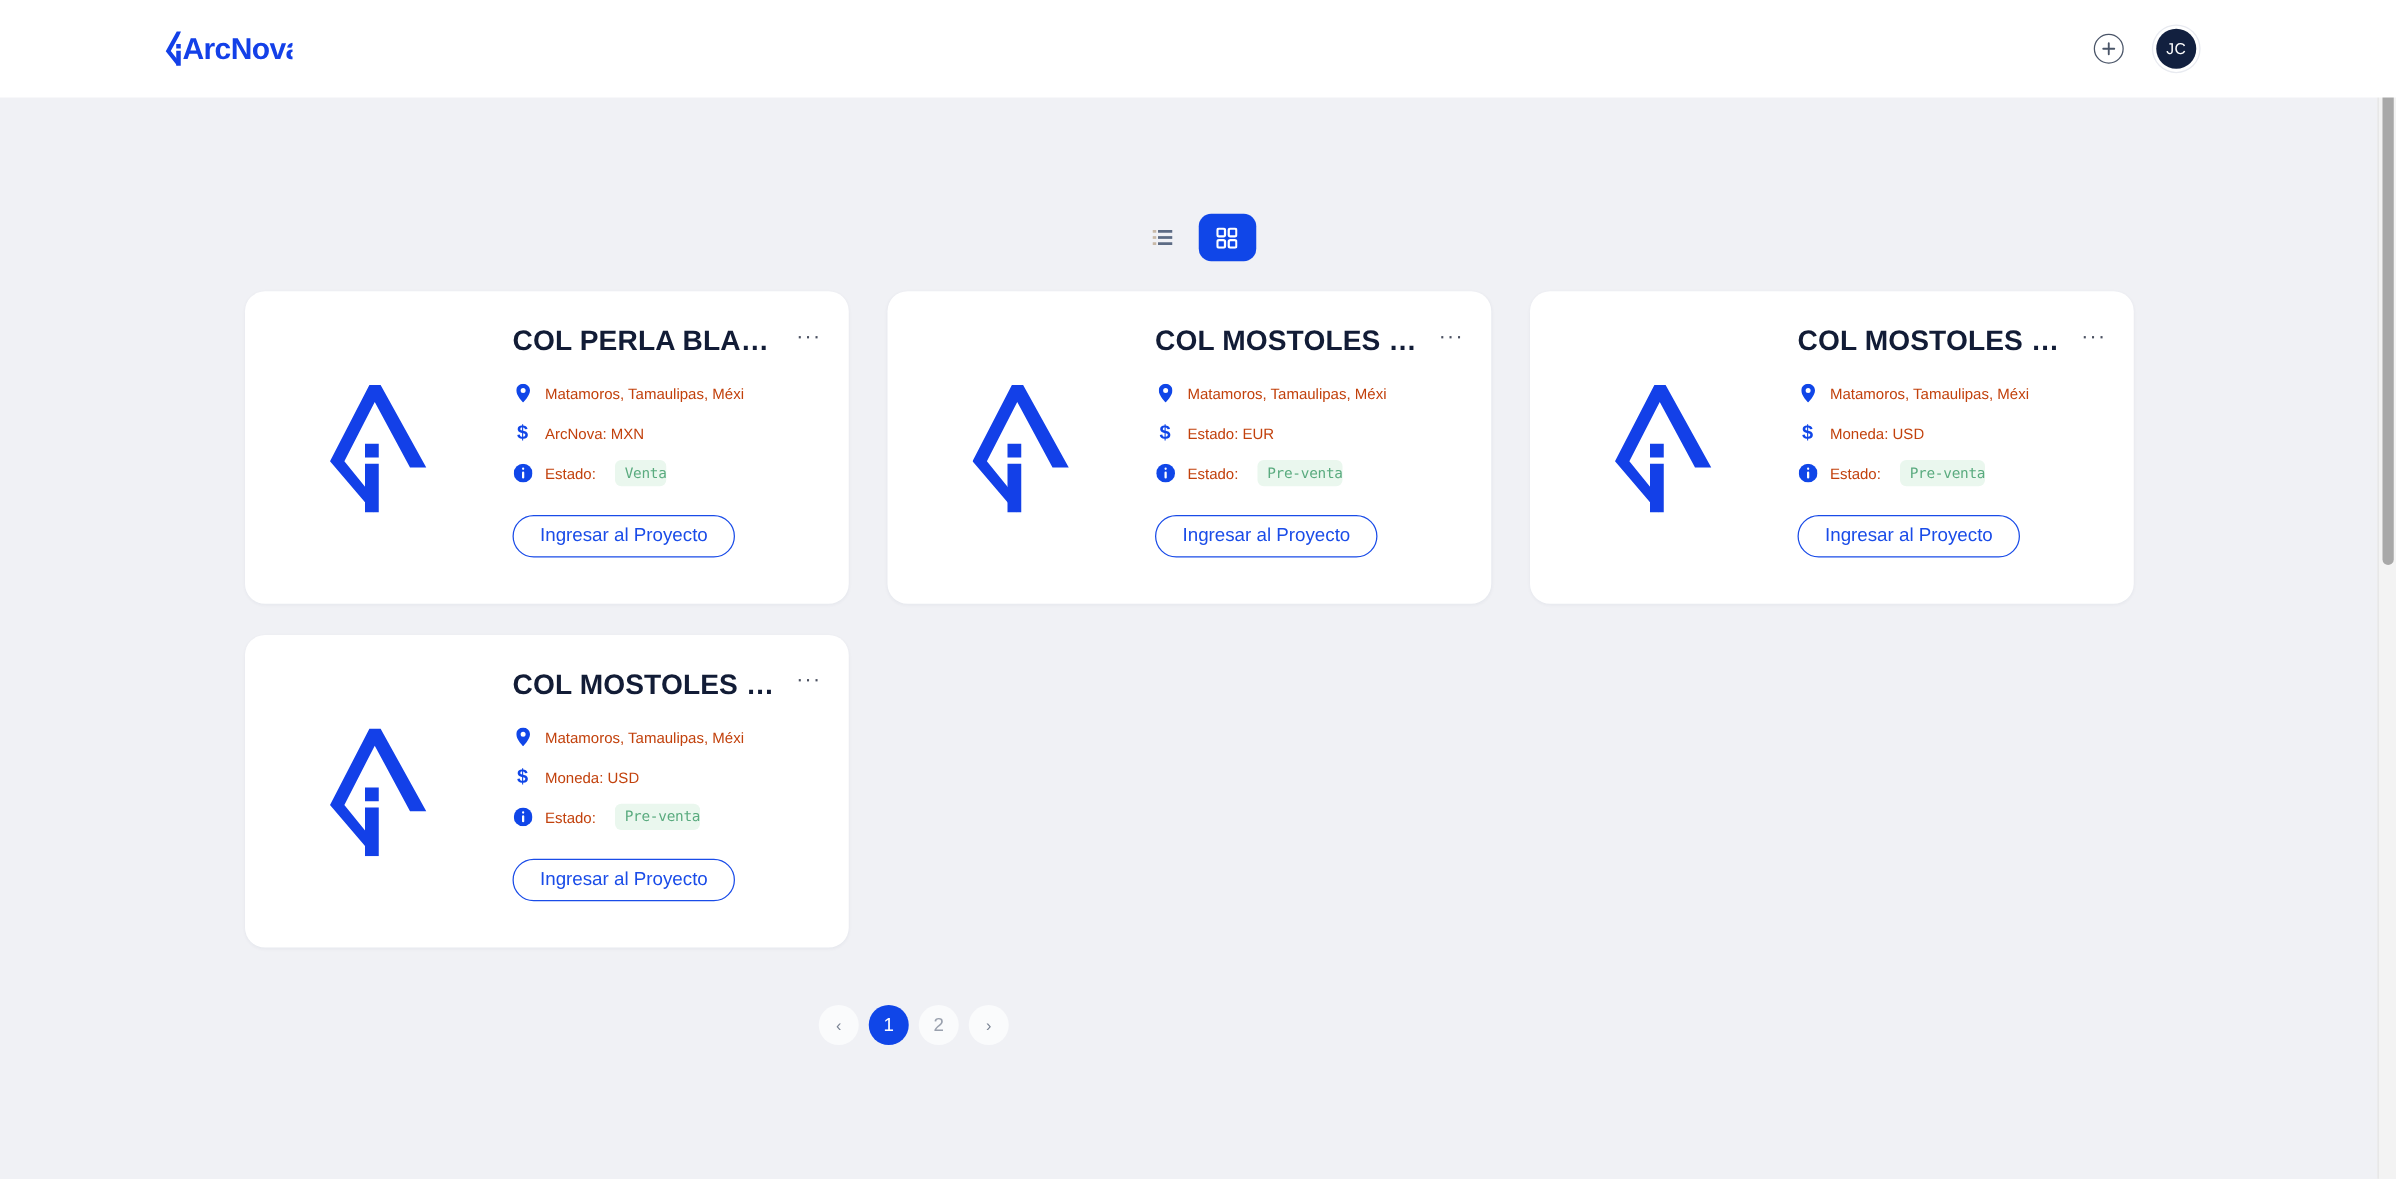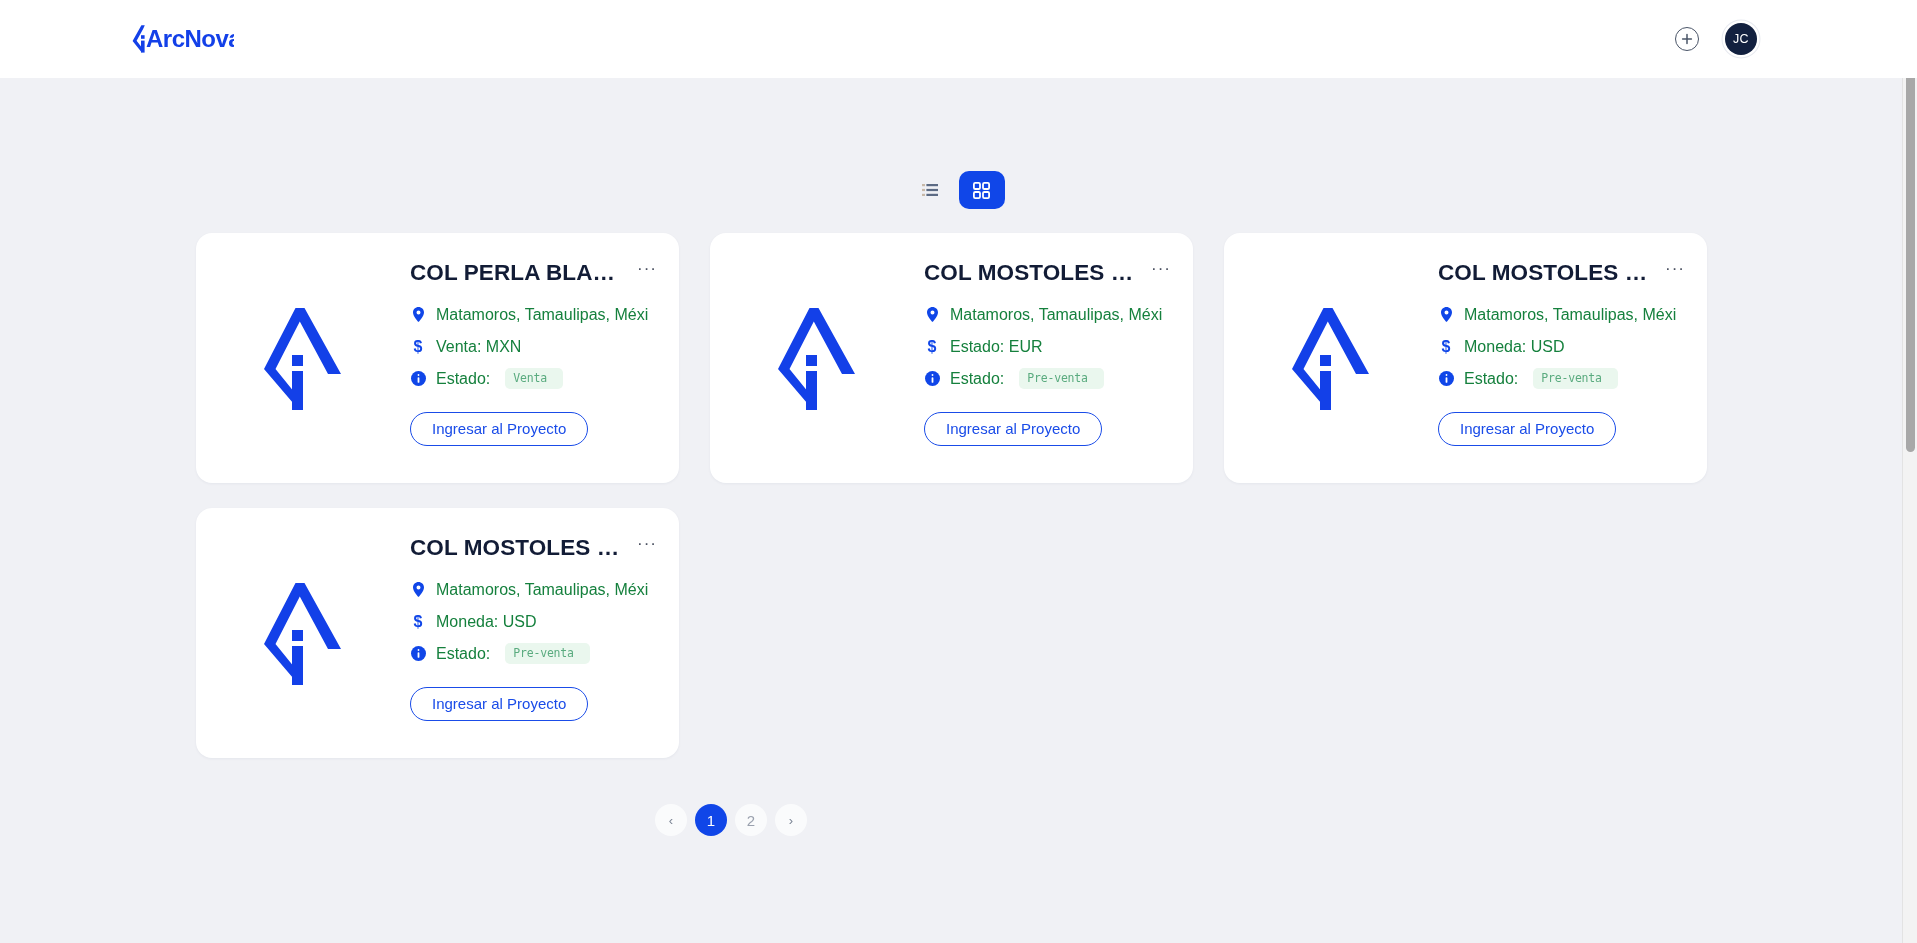--- a/index.html
+++ b/index.html
@@ -183,38 +183,38 @@
   .row-icon {
     width: 16px;
     flex: 0 0 16px;
     display: flex;
     align-items: center;
     justify-content: center;
     color: #1046e8;
   }
 
   .row-text {
-    font-size: 16px;
-    color: #15803d;
+    font-size: 12px;
+    color: #c2410c;
     white-space: nowrap;
     overflow: hidden;
   }
 
   .dollar-glyph {
     font-size: 16px;
     font-weight: 700;
     color: #1046e8;
   }
 
   .badge {
     display: inline-block;
     background: #eaf7ee;
     color: #5aab7f;
     font-size: 11.5px;
-    padding: 3px 16px 4px 8px;
+    padding: 3px 0 4px 8px;
     border-radius: 5px;
     margin-left: 5px;
     vertical-align: middle;
     font-family: "DejaVu Sans Mono", monospace;
     letter-spacing: -0.2px;
   }
 
   .enter-btn {
     margin-top: 17px;
     display: inline-flex;
@@ -365,21 +365,21 @@
           <div class="card-row">
             <span class="row-icon">
               <svg width="11" height="15" viewBox="0 0 11 15">
                   <path d="M5.5 0C2.5 0 0 2.4 0 5.4c0 4 5.5 9.6 5.5 9.6S11 9.4 11 5.4C11 2.4 8.5 0 5.5 0zm0 7.4a2 2 0 110-4 2 2 0 010 4z" fill="#1046e8"></path>
                 </svg>
             </span>
             <span class="row-text">Matamoros, Tamaulipas, Méxi</span>
           </div>
           <div class="card-row">
             <span class="row-icon dollar-glyph">$</span>
-            <span class="row-text">Venta: MXN</span>
+            <span class="row-text">ArcNova: MXN</span>
           </div>
           <div class="card-row">
             <span class="row-icon">
               <svg width="15" height="15" viewBox="0 0 15 15">
                   <circle cx="7.5" cy="7.5" r="7.5" fill="#1046e8"></circle>
                   <rect x="6.6" y="3" width="1.8" height="1.9" rx="0.9" fill="#fff"></rect>
                   <rect x="6.6" y="6.2" width="1.8" height="5.6" rx="0.9" fill="#fff"></rect>
                 </svg>
             </span>
             <span class="row-text">Estado:</span>

